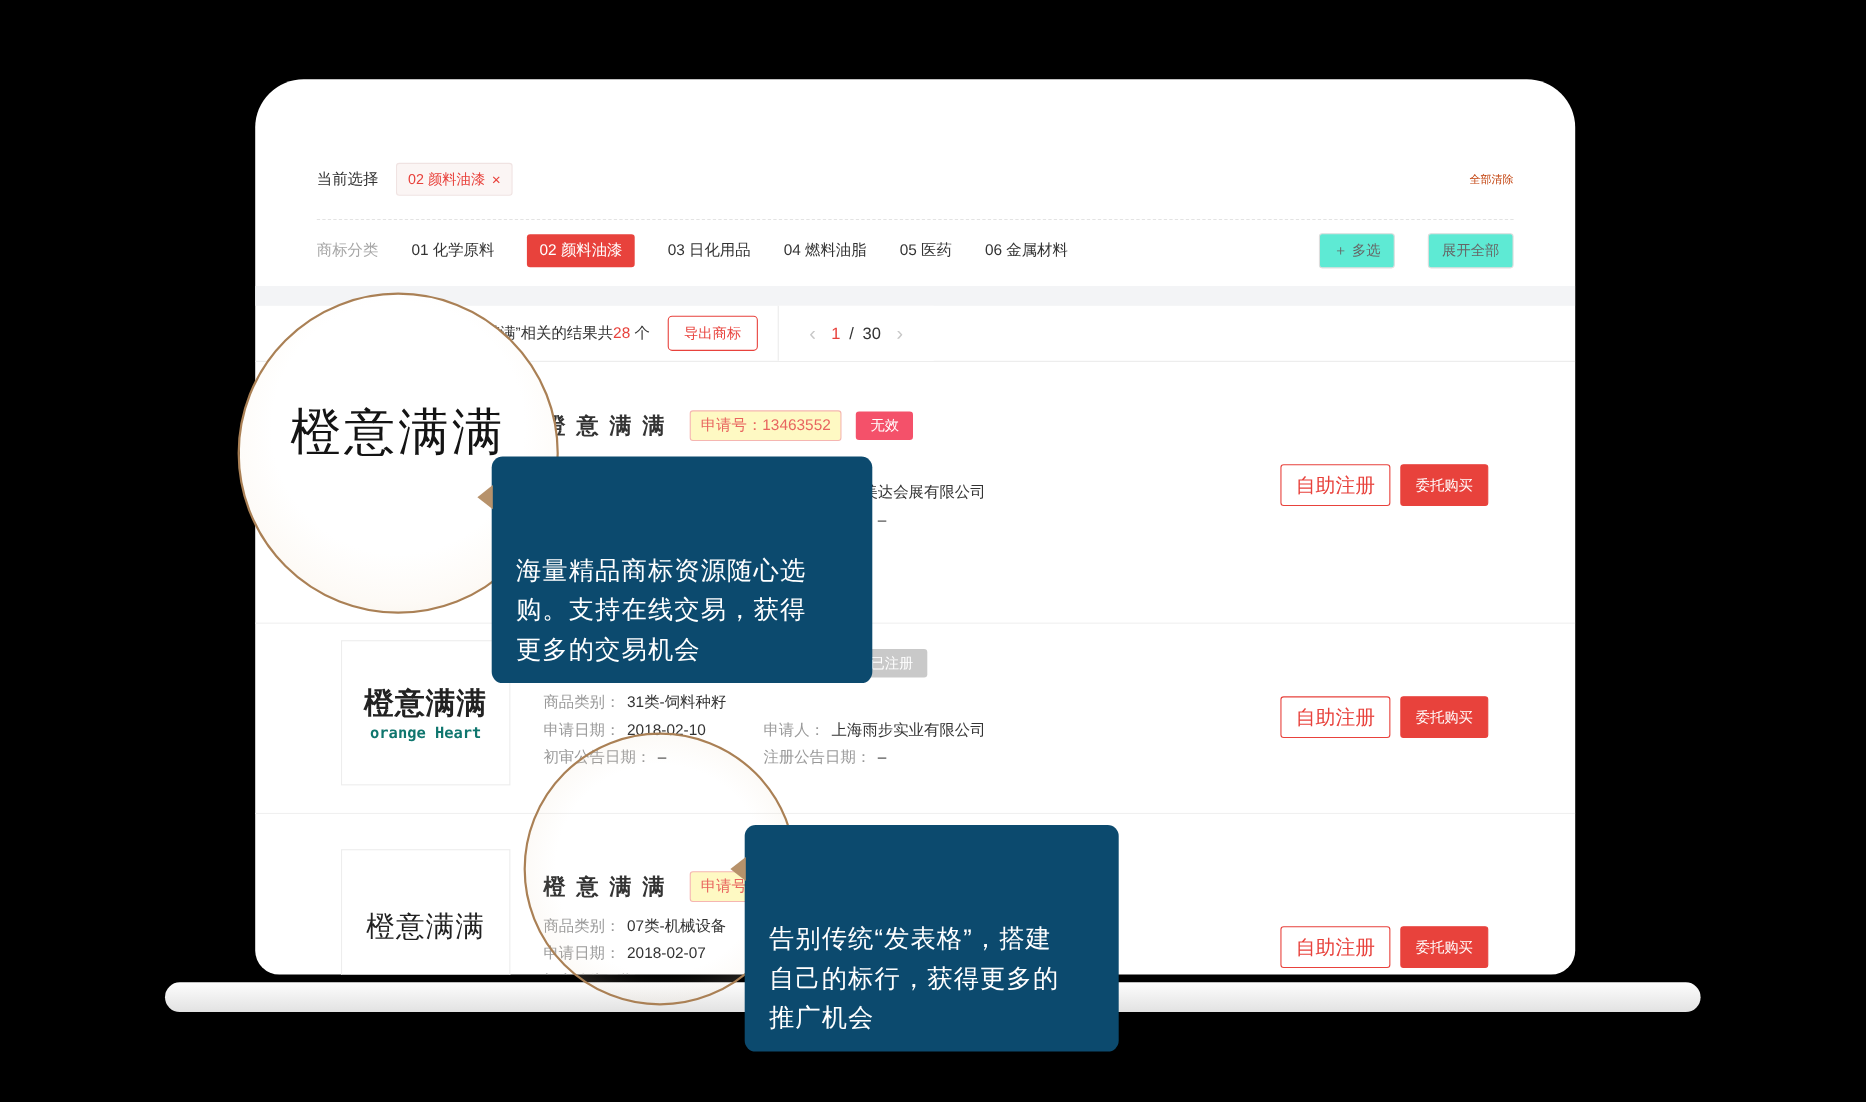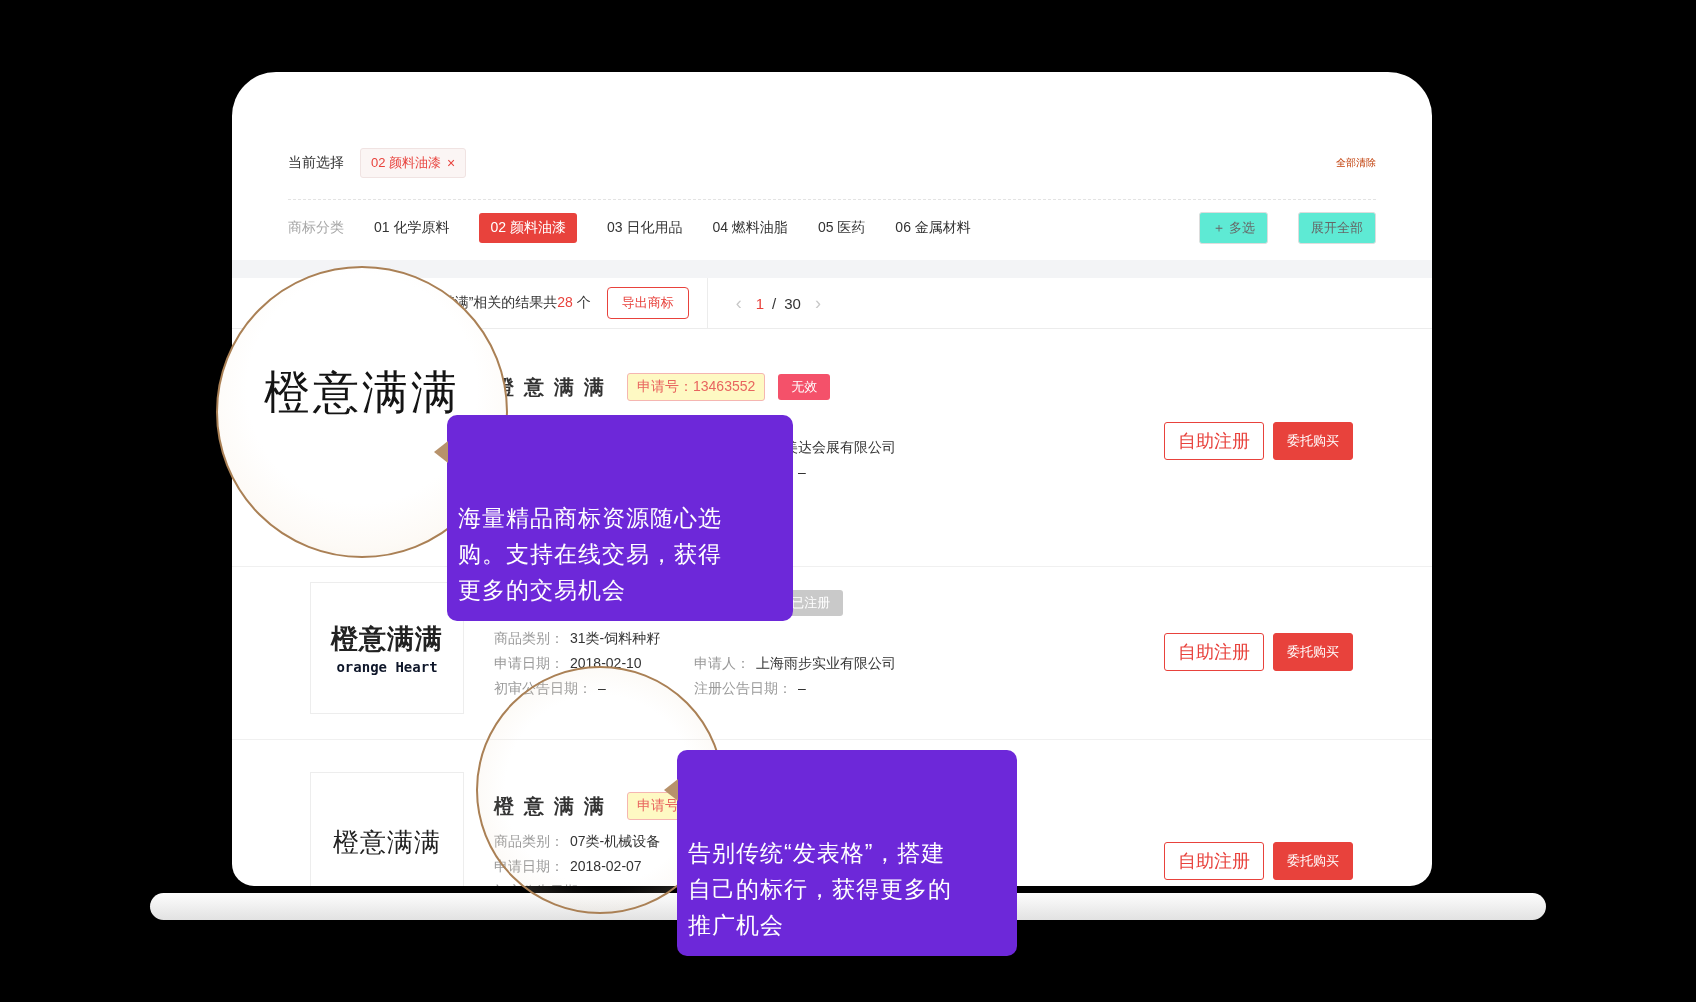--- a/index.html
+++ b/index.html
@@ -51,21 +51,21 @@
   .result-row{position:relative;display:flex;padding-left:78px;box-sizing:border-box;}
   .row-0{height:237px;padding-top:44px;}
   .row-1{height:173px;padding-top:22px;border-top:1px solid #f0f0f0;}
   .row-2{height:182px;padding-top:52px;border-top:1px solid #f0f0f0;}
   .thumb{width:152px;height:130px;border:1px solid #ededed;background:#fff;margin-right:30px;
     display:flex;flex-direction:column;align-items:center;justify-content:center;flex:none;cursor:pointer;}
   .row-1 .thumb{margin-top:-7px;}
   .row-2 .thumb{margin-top:-20px;height:138px;}
   .thumb-text{font-size:26px;color:#222;letter-spacing:1px;}
   .row-1 .thumb-text{font-family:"DejaVu Serif", serif;font-weight:bold;font-size:27px;}
-  .thumb-sub{font-family:"DejaVu Sans Mono", monospace;font-weight:bold;font-size:14px;color:#0f172a;margin-top:2px;}
+  .thumb-sub{font-family:"DejaVu Sans Mono", monospace;font-weight:bold;font-size:14px;color:#0f766e;margin-top:2px;}
   .thumb-sub:empty,.thumb-text:empty{display:none;}
 
   .info{flex:1;min-width:0;}
   .title-line{display:flex;align-items:center;gap:13px;margin-bottom:14px;}
   .tm-title{font-size:20px;font-weight:bold;color:#333;letter-spacing:10px;white-space:nowrap;}
   .appno-tag{display:inline-flex;background:#fef9c3;border:1px solid #f5b6b1;border-radius:3px;
     padding:4px 9px;font-size:14px;color:#e8655f;white-space:nowrap;}
   .status-tag{border-radius:3px;padding:4px 13px;font-size:13px;color:#fff;white-space:nowrap;}
   .status-tag:empty{display:none;}
   .status-tag[data-status="invalid"]{background:#f4516a;}
@@ -86,22 +86,22 @@
   
   .magnifier{position:absolute;border-radius:50%;border:2px solid #aa8055;box-sizing:border-box;}
   .circle1{left:216px;top:266px;width:292px;height:292px;z-index:5;
     background:radial-gradient(circle at 50% 42%, #ffffff 52%, #fdfaf6 72%, #f4ebdd 100%);
     display:flex;align-items:center;justify-content:center;}
   .mag-text{font-size:46px;font-weight:500;color:#141414;letter-spacing:3px;transform:translateY(-19px);white-space:nowrap;}
   .circle2{left:476px;top:666px;width:248px;height:248px;z-index:5;pointer-events:none;
     background:radial-gradient(circle, rgba(250,245,238,0) 55%, rgba(236,220,198,0.30) 90%, rgba(230,210,182,0.45) 100%);}
 
   
-  .tooltip{position:absolute;background:#6d28d9;color:#fff;border-radius:10px;
-    padding:13px 11px;font-size:23px;line-height:36px;letter-spacing:1px;
+  .tooltip{position:absolute;background:#0c4a6e;color:#fff;border-radius:10px;
+    padding:13px 22px;font-size:23px;line-height:36px;letter-spacing:1px;
     white-space:pre-line;z-index:6;box-sizing:border-box;}
   .tooltip .arrow{position:absolute;left:-13px;width:0;height:0;
     border-top:11px solid transparent;border-bottom:11px solid transparent;border-right:14px solid #b7926b;}
   .tooltip1{left:447px;top:415px;width:346px;}
   .tooltip1 .arrow{top:26px;}
   .tooltip2{left:677px;top:750px;width:340px;}
   .tooltip2 .arrow{top:29px;}
 </style>
 </head>
 <body>

